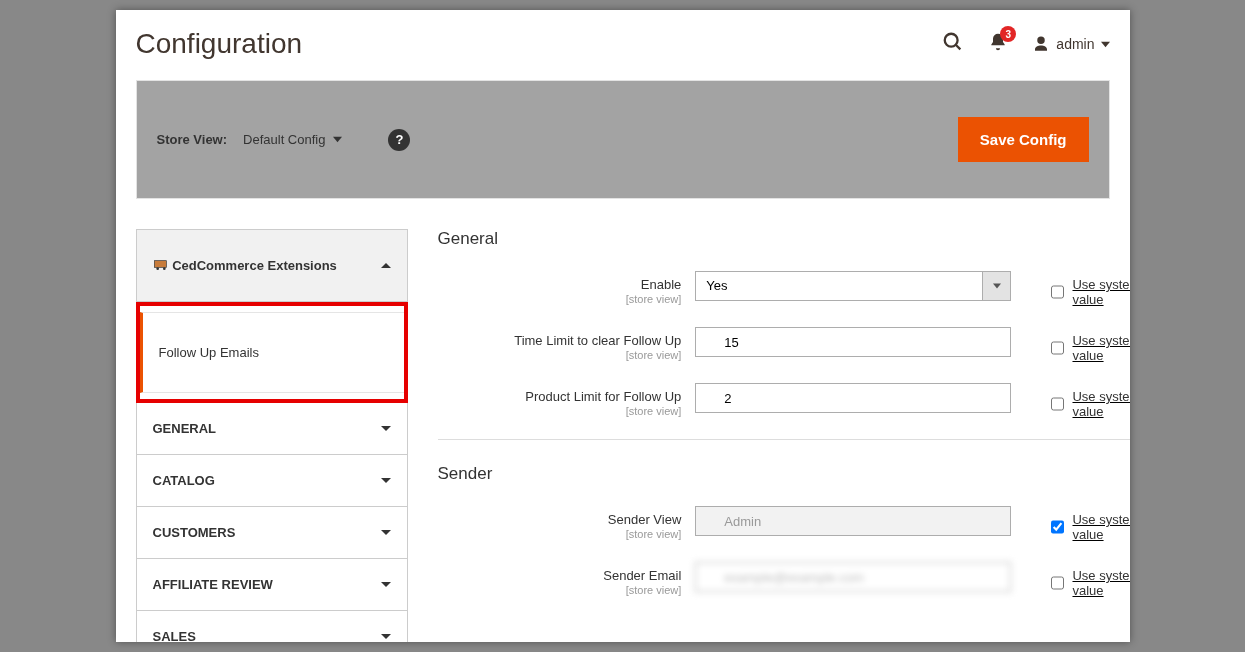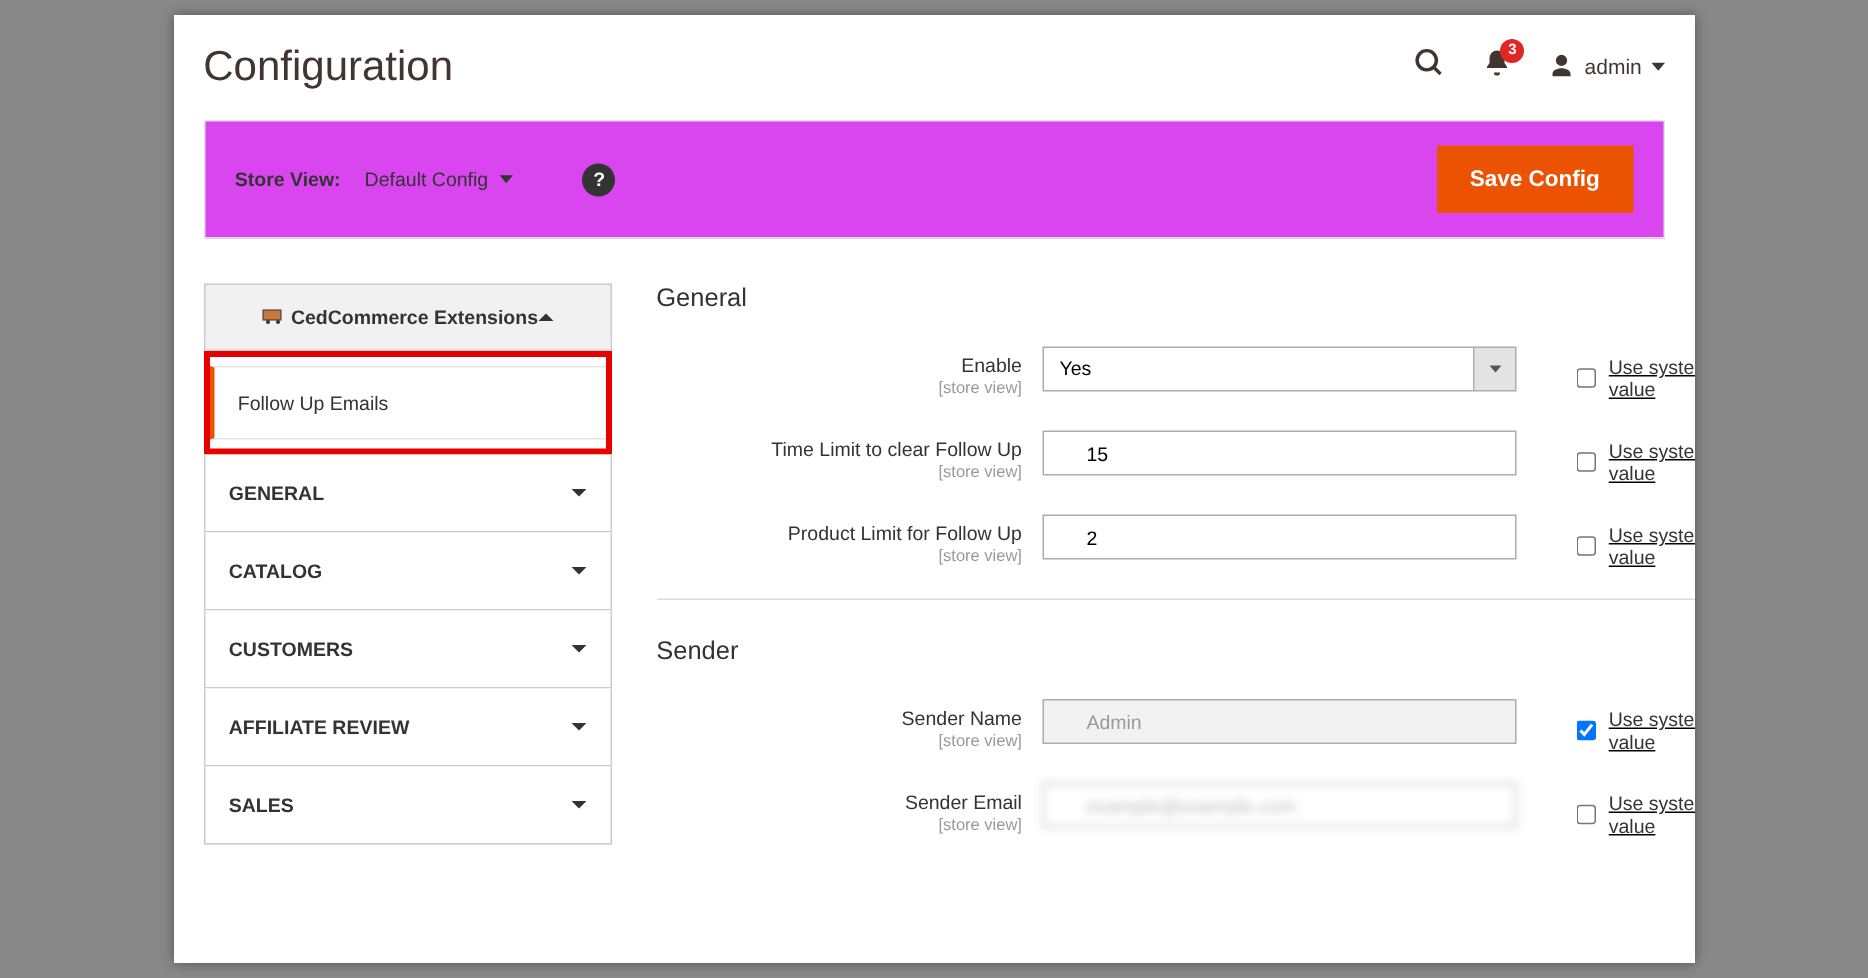--- a/index.html
+++ b/index.html
@@ -50,23 +50,23 @@
   display: flex; align-items: center; justify-content: center;
   padding: 0 4px;
 }
 .admin-user {
   display: flex; align-items: center; gap: 6px;
   color: #41362f;
   font-size: 14px;
   cursor: pointer;
 }
 .store-bar {
-  background: #d946ef;
+  background: #a3a3a3;
   border: 1px solid #e3e3e3;
-  padding: 16px 20px;
+  padding: 36px 20px;
   display: flex;
   align-items: center;
   justify-content: space-between;
 }
 .store-left {
   display: flex; align-items: center; gap: 16px;
   font-size: 13px;
   color: #333;
 }
 .store-label { font-weight: 700; }
@@ -99,39 +99,39 @@
   margin-top: 30px;
   gap: 30px;
 }
 .sidebar {
   width: 272px;
   flex-shrink: 0;
 }
 .side-section-header {
   background: #f1f1f1;
   border: 1px solid #ccc;
-  padding: 14px 16px;
+  padding: 28px 16px;
   font-size: 13px;
   font-weight: 700;
   color: #333;
-  display: flex; align-items: center; justify-content: center;
+  display: flex; align-items: center; justify-content: space-between;
   cursor: pointer;
 }
 .sidebar-highlight-box {
   border: 4px solid #e60000;
   padding: 6px 0;
   background: #fff;
   border-top: 4px solid #e60000;
 }
 .sidebar-active-item {
   border-left: 3px solid #eb5202;
   background: #fff;
   border-top: 1px solid #e5e5e5;
   border-bottom: 1px solid #e5e5e5;
-  padding: 16px 16px;
+  padding: 32px 16px;
   font-size: 13px;
   color: #333;
   cursor: pointer;
 }
 .side-item {
   border: 1px solid #ccc;
   border-top: none;
   padding: 18px 16px;
   font-size: 13px;
   font-weight: 700;
@@ -415,21 +415,21 @@
           <span>Sender</span>
           <span class="collapse-circle">
             <span class="chevron-up"></span>
           </span>
         </div>
 
         <div class="form-table">
 
           <div class="form-row">
             <div class="form-label-col">
-              <span class="form-label">Sender Name</span>
+              <span class="form-label">Sender View</span>
               <span class="scope">[store view]</span>
             </div>
             <div class="form-control-col">
               <input type="text" class="text-input" disabled="" value="Admin" style="">
             </div>
             <div class="form-check-col">
               <input type="checkbox" checked="" style="">
               <label>Use system value</label>
             </div>
           </div>

